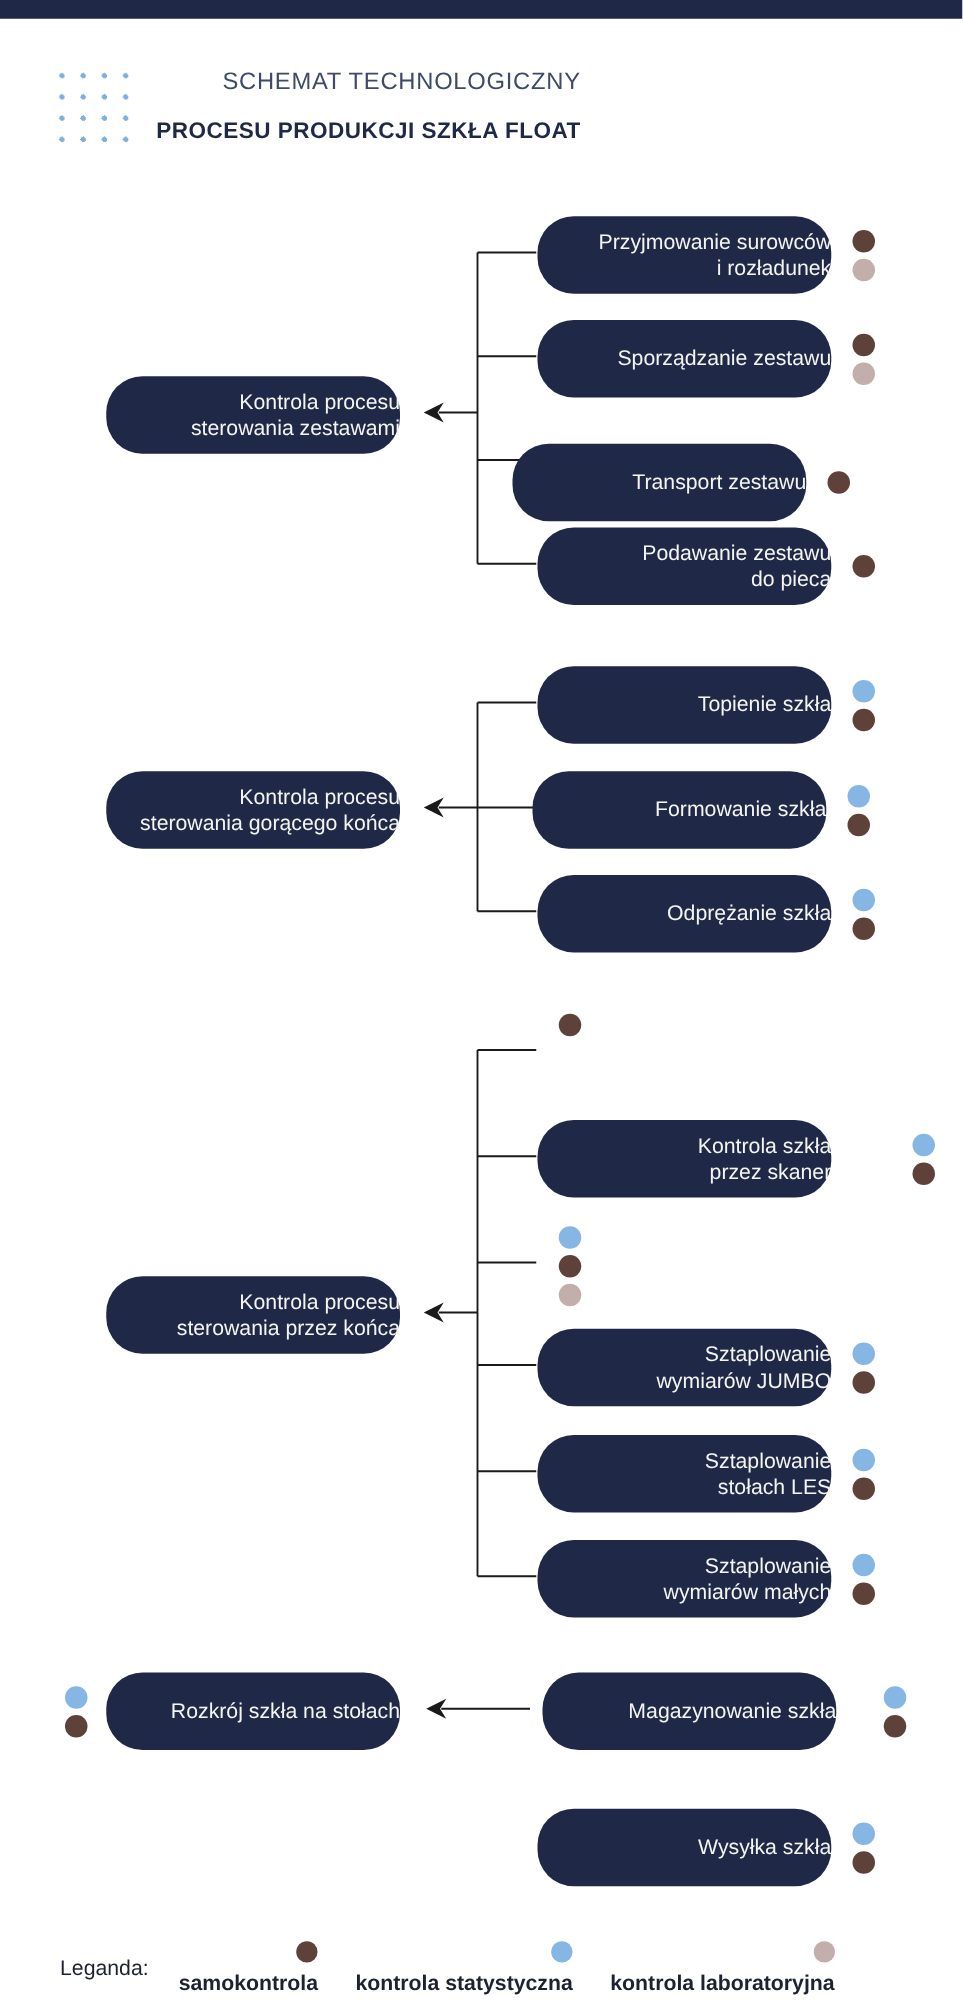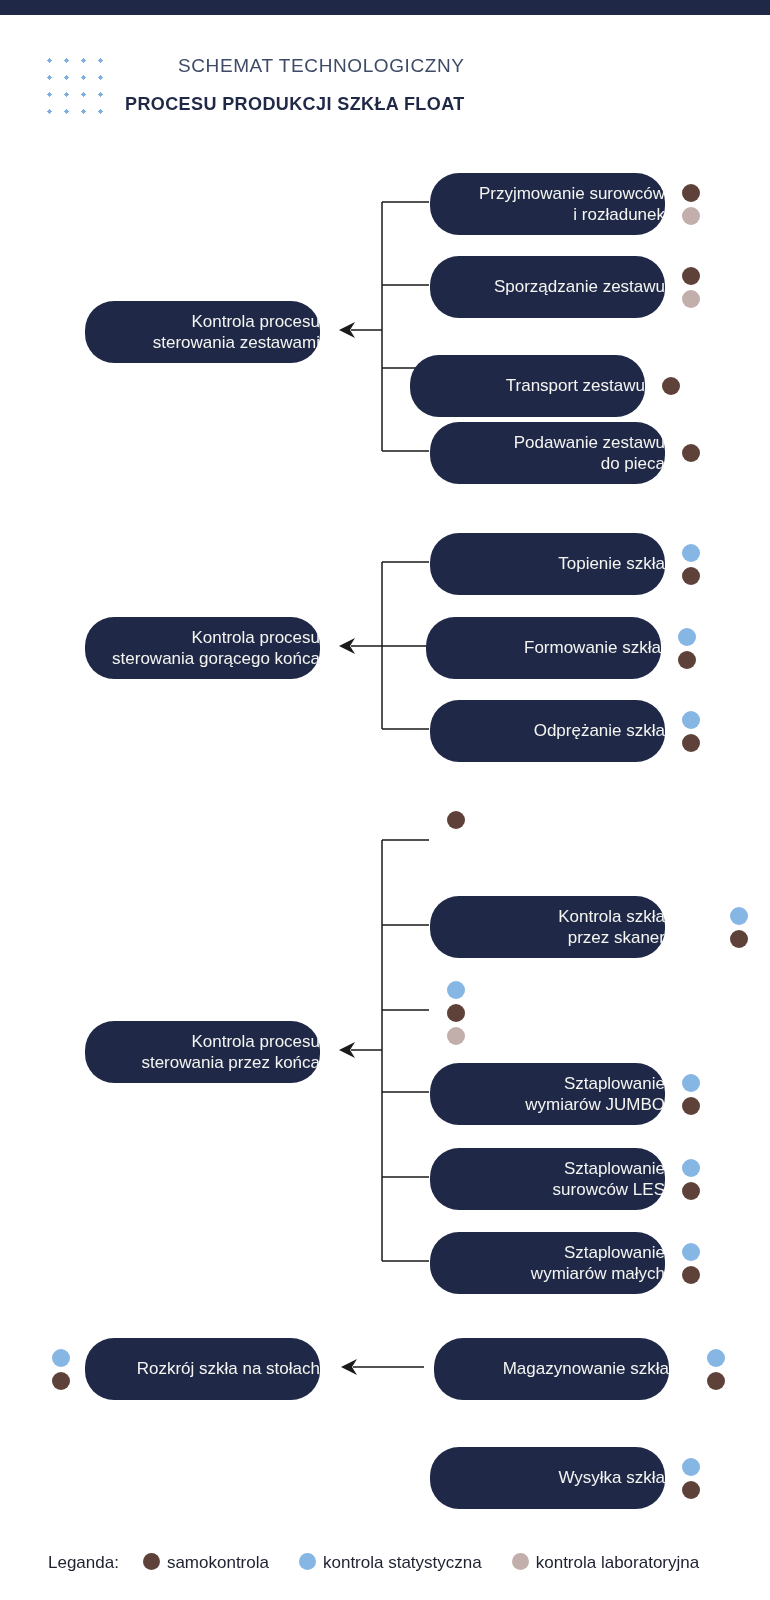--- a/index.html
+++ b/index.html
@@ -30,21 +30,21 @@
     color:var(--text-on-navy);display:flex;flex-direction:column;justify-content:center;
     align-items:flex-end;text-align:center;font-size:17px;line-height:21.5px;}
   .pill span{display:block;white-space:nowrap;}
   .dotcol{display:flex;flex-direction:column;gap:5px;margin-left:17px;}
   .node.dots-left .dotcol{order:-1;margin-left:0;margin-right:15px;}
   .dot{width:18px;height:18px;border-radius:50%;flex:0 0 auto;}
 
   .legend{position:absolute;left:48px;top:1553px;display:flex;align-items:center;gap:30px;
     color:#1d2130;font-size:17px;}
   .legend .legend-title{font-weight:400;margin-right:-6px;}
-  .legend .item{display:flex;align-items:flex-start;gap:7px;font-weight:400;}
+  .legend .item{display:flex;align-items:flex-end;gap:7px;font-weight:700;flex-direction:column;}
   .legend .dot{width:17px;height:17px;}
 </style>
 </head>
 <body>
 
 <div class="page">
   <div class="topbar"></div>
 
   <div class="deco-dots"></div>
   <div class="titles">
@@ -185,21 +185,21 @@
       <span>wymiarów JUMBO</span>
     </div>
     <div class="dotcol">
         <span class="dot" style="background: rgb(134, 182, 228);"></span>
         <span class="dot" style="background: rgb(94, 66, 57);"></span>
       </div>
   </div>
   <div class="node" style="left:430px;top:1148px;">
     <div class="pill">
       <span>Sztaplowanie</span>
-      <span>surowców LES</span>
+      <span>stołach LES</span>
     </div>
     <div class="dotcol">
         <span class="dot" style="background: rgb(134, 182, 228);"></span>
         <span class="dot" style="background: rgb(94, 66, 57);"></span>
       </div>
   </div>
   <div class="node" style="left:430px;top:1232px;">
     <div class="pill">
       <span>Sztaplowanie</span>
       <span>wymiarów małych</span>

